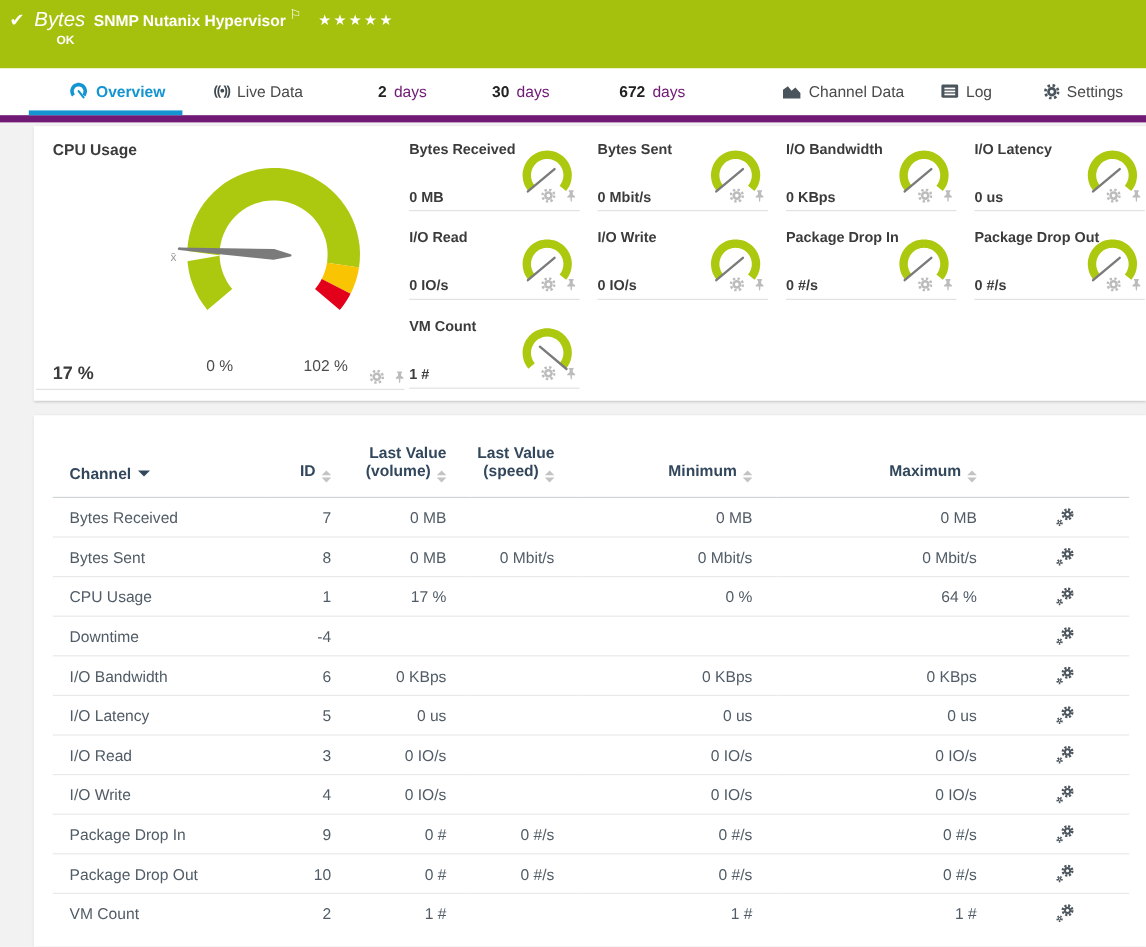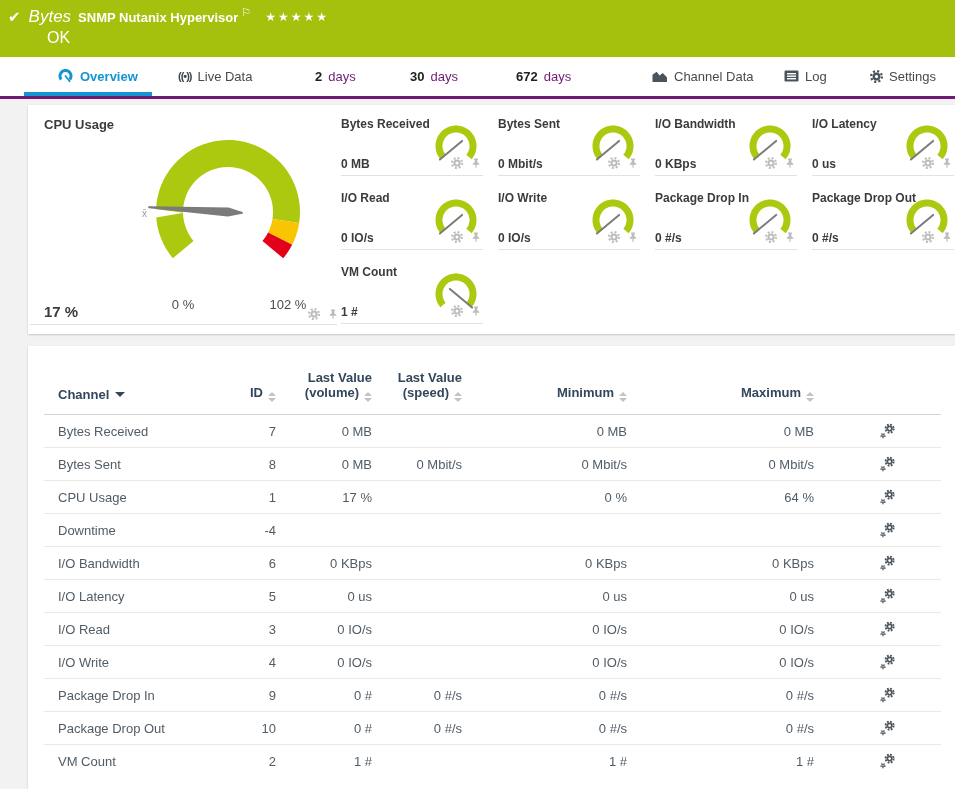--- a/index.html
+++ b/index.html
@@ -9,39 +9,39 @@
     font-family:"Liberation Sans","DejaVu Sans",sans-serif;
   }
   
   .sensor-header{position:absolute;left:0;top:0;width:955px;height:57px;background:#a5c10d;color:#fff}
   .hline1{position:absolute;left:8px;top:7px;display:flex;align-items:baseline;white-space:nowrap}
   .check{font-size:15px;font-weight:bold;margin-right:8px}
   .sensor-kind{font-style:italic;font-size:17px}
   .sensor-name{font-weight:bold;font-size:13px;margin-left:7px}
   .flag{font-size:11px;position:relative;top:-6px;margin-left:3px}
   .stars{font-size:12px;letter-spacing:2px;margin-left:14px;position:relative;top:-1px;cursor:pointer}
-  .ok-badge{position:absolute;left:47px;top:29px;font-size:16px;font-weight:normal}
+  .ok-badge{position:absolute;left:47px;top:29px;font-size:10px;font-weight:bold}
   
-  .tabbar{position:absolute;left:0;top:57px;width:955px;height:39px;background:#fff;border-bottom:3px solid #701a75}
+  .tabbar{position:absolute;left:0;top:57px;width:955px;height:39px;background:#fff;border-bottom:6px solid #701a75}
   .tab{position:absolute;top:0;height:38px;display:flex;align-items:center;gap:6px;font-size:13px;color:#4a4a4a;cursor:pointer;white-space:nowrap}
   .tab b{color:#222}
   .tab .dim{color:#701a75}
   .tab.active{color:#1495d2;font-weight:bold}
   .tab.active::after{content:"";position:absolute;left:-33px;right:-14px;bottom:-1px;height:4px;background:#1495d2}
   .ticon{display:inline-flex;align-items:center}
   .live-glyph{font-size:11px;font-weight:bold;color:#3f484f;letter-spacing:-1px}
   
   .card{position:absolute;left:28px;width:927px;background:#fff;box-shadow:0 1px 2px rgba(0,0,0,.18)}
   .card1{top:105px;height:229px}
   .card2{top:346px;height:443px}
   
   .big-label{position:absolute;left:16px;top:12px;font-size:13px;font-weight:bold;color:#3b3b3b}
   #main-gauge-svg{position:absolute;left:100px;top:14px}
   .gmin{position:absolute;left:125px;top:192px;width:60px;text-align:center;font-size:13px;color:#4c4c4c}
-  .gmax{position:absolute;left:225px;top:192px;width:70px;text-align:center;font-size:13px;color:#4c4c4c}
+  .gmax{position:absolute;left:225px;top:192px;width:70px;font-size:13px;color:#4c4c4c}
   .big-val{position:absolute;left:16px;top:198px;font-size:15px;font-weight:bold;color:#3b3b3b}
   .cell-icons{display:flex;align-items:center;gap:4px}
   .big-icons{position:absolute;left:278px;top:201px}
   .big-divider{position:absolute;left:2px;top:219px;width:307px;height:1px;background:#e2e2e2}
   
   #gauge-grid{position:absolute;left:313px;top:6px;display:grid;grid-template-columns:repeat(4,142px);column-gap:15px;row-gap:9px}
   .gcell{position:relative;height:64px;border-bottom:1px solid #e2e2e2}
   .gcell .glabel{font-size:12px;font-weight:bold;color:#3b3b3b;padding-top:6px}
   .gcell svg.gsvg{position:absolute;top:11px;right:4px}
   .gcell .gval{position:absolute;left:0;bottom:4px;font-size:12px;font-weight:bold;color:#3b3b3b}

